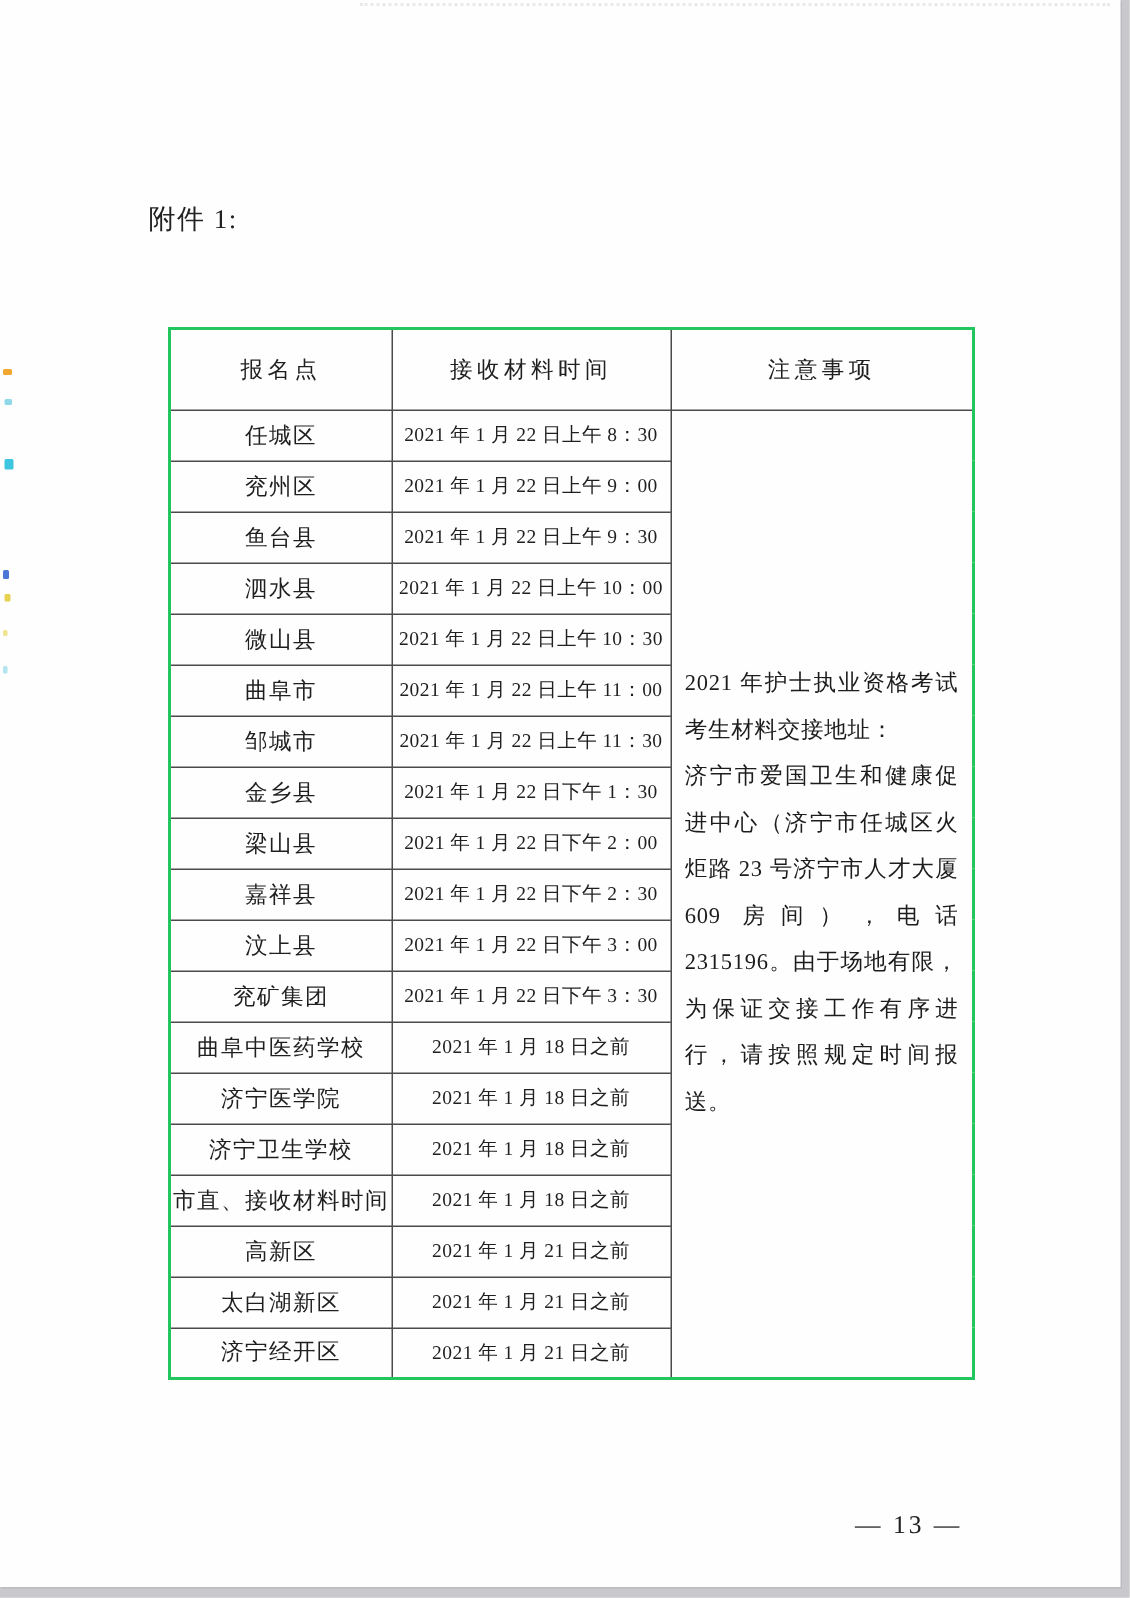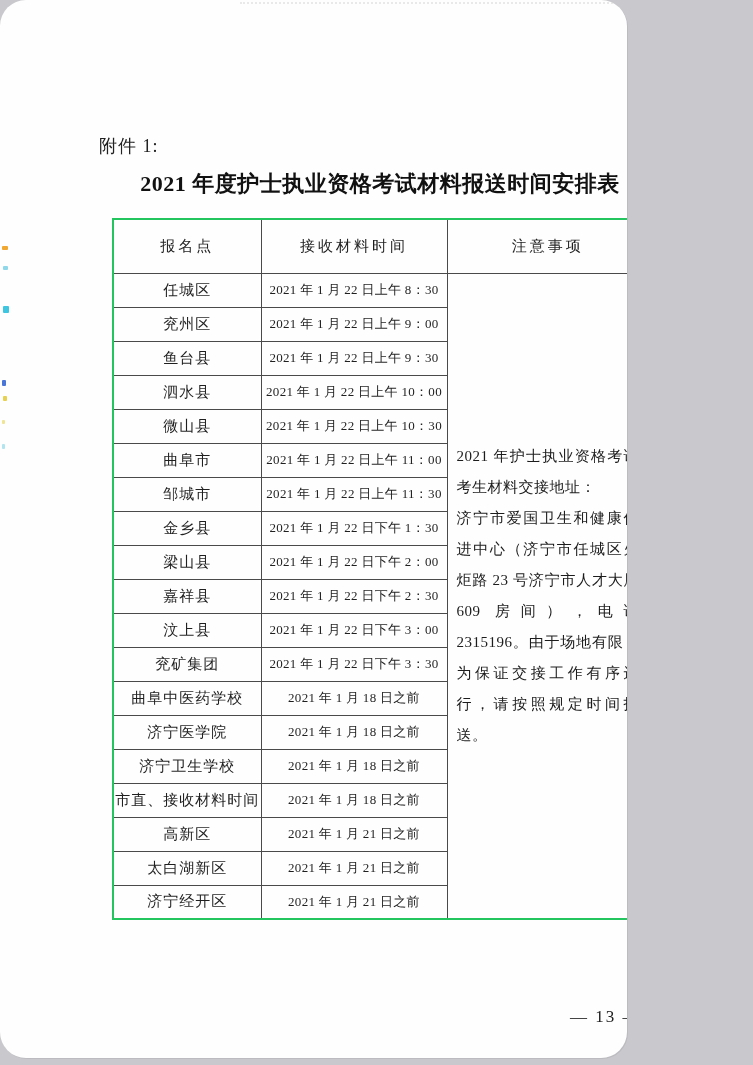--- a/index.html
+++ b/index.html
@@ -7,26 +7,25 @@
     padding: 0;
     width: 753px;
     height: 1065px;
     background: #c9c9cd;
     font-family: "Liberation Serif", "DejaVu Serif", serif;
   }
   .page {
     position: absolute;
     left: 0;
     top: 0;
-    width: 627px;
+    width: 747px;
     height: 1058px;
     background: #fefefe;
     overflow: hidden;
     box-shadow: 1px 1px 0 #bcbcc0;
-    border-radius: 26px;
   }
   .top-edge-noise {
     position: absolute;
     left: 240px;
     top: 2px;
     width: 500px;
     height: 0;
     border-top: 2px dotted #d8d8d8;
     opacity: 0.55;
   }
@@ -125,21 +124,20 @@
     <div class="speck" style="left:3px;top:266px;width:5px;height:4px;background:#8fd8ea;"></div>
     <div class="speck" style="left:3px;top:306px;width:6px;height:7px;background:#3ec6e0;"></div>
     <div class="speck" style="left:2px;top:380px;width:4px;height:6px;background:#4a76d8;"></div>
     <div class="speck" style="left:3px;top:396px;width:4px;height:5px;background:#e6d24e;"></div>
     <div class="speck" style="left:2px;top:420px;width:3px;height:4px;background:#e6d24e;opacity:.6;"></div>
     <div class="speck" style="left:2px;top:444px;width:3px;height:5px;background:#66cce0;opacity:.5;"></div>
   </div>
 
   <div class="attachment-label">附件 1:</div>
 
-  <h1 class="doc-title">2021 年度护士执业资格考试材料报送时间安排表</h1>
 
   <table class="schedule-table">
     <colgroup>
       <col class="c1">
         <col class="c2">
         <col class="c3">
     </colgroup>
     <thead>
       <tr>
         <th>报名点</th>

